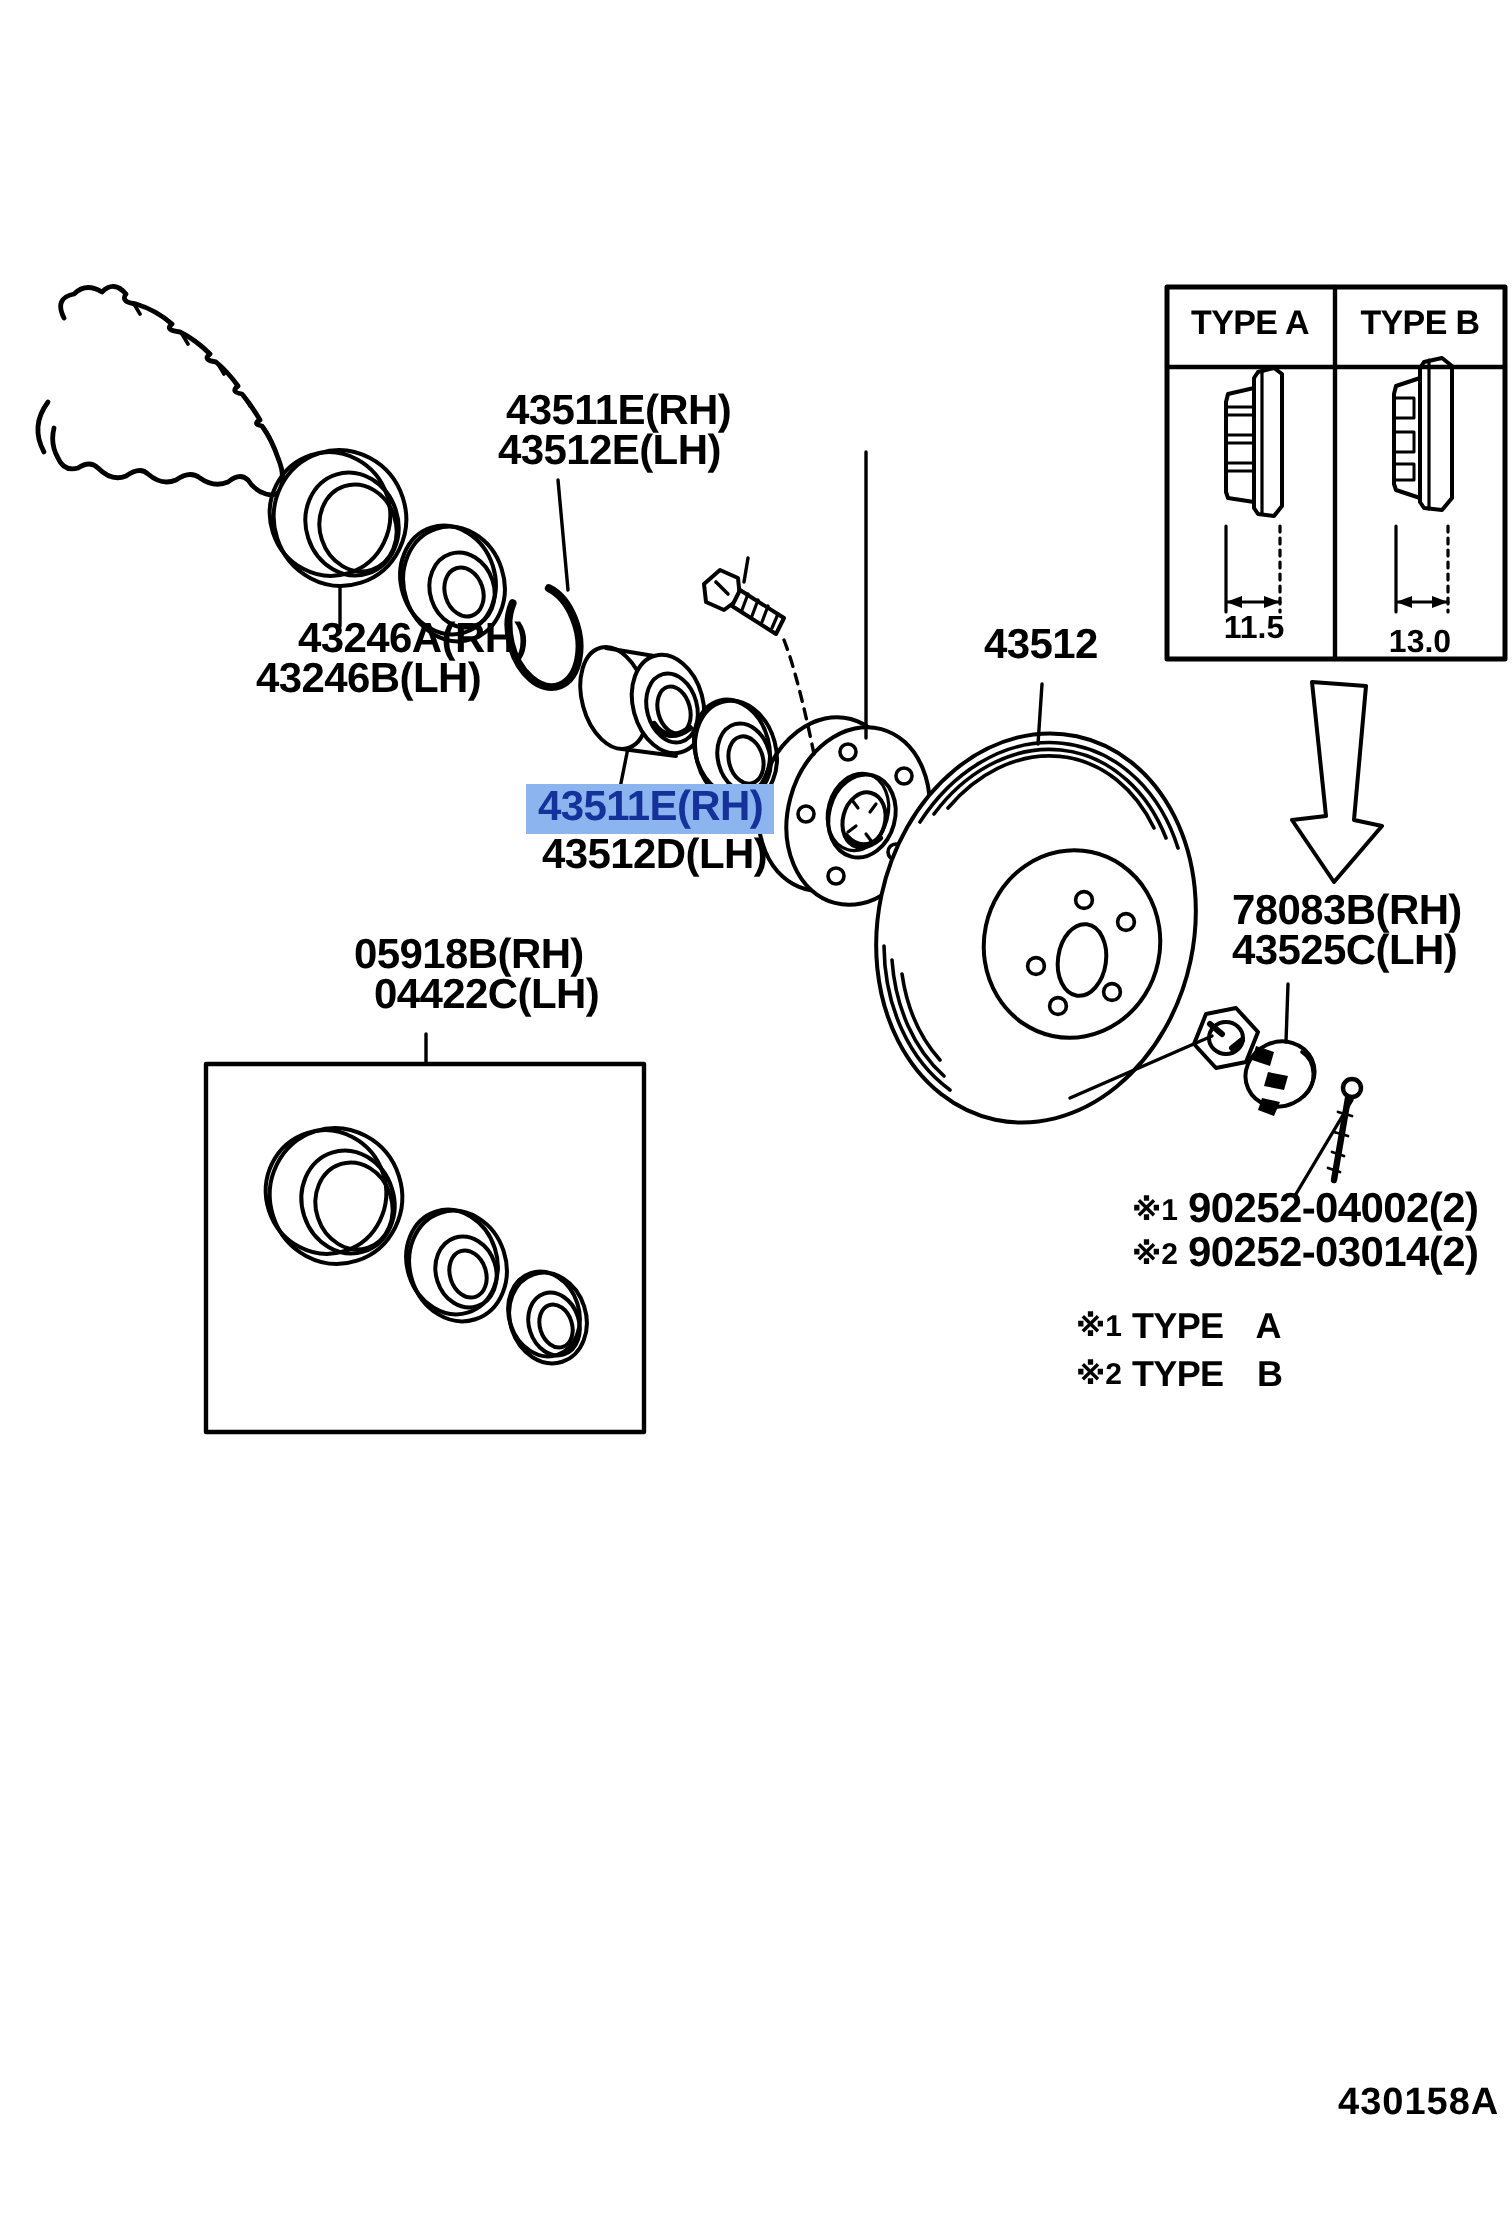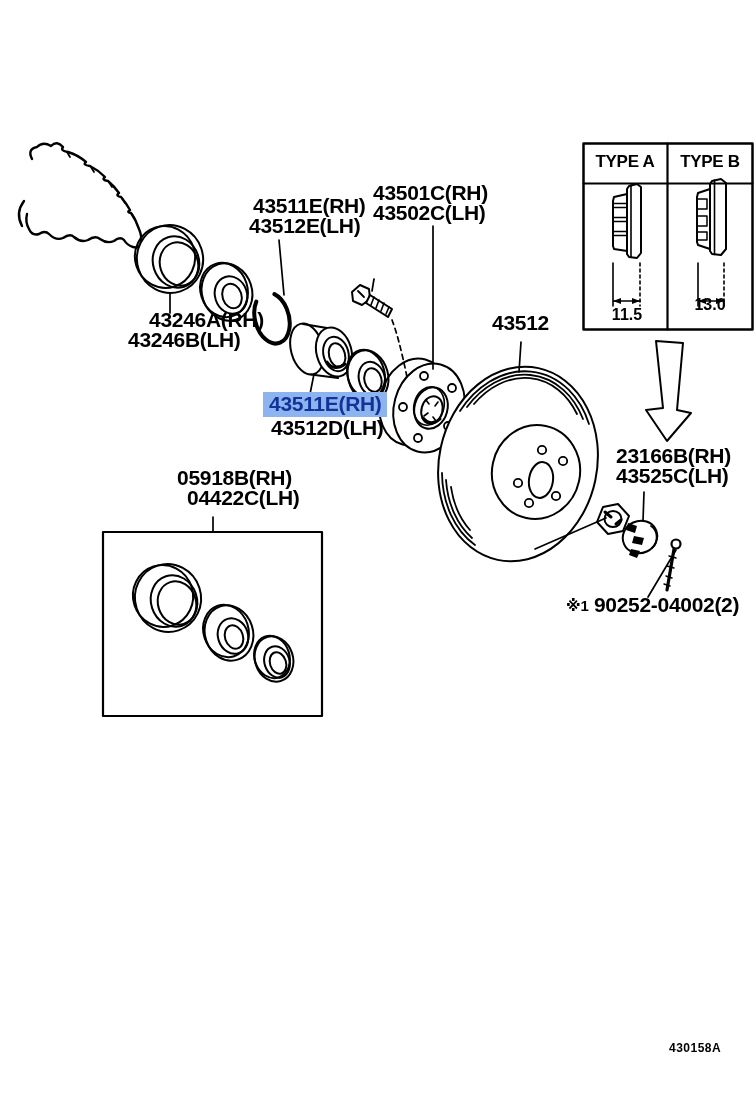--- a/index.html
+++ b/index.html
@@ -7,21 +7,21 @@
          font-family:"Liberation Sans","DejaVu Sans",sans-serif;}
   #art{position:absolute;left:0;top:0;z-index:1;}
   .txt{position:absolute;z-index:2;color:#000;white-space:nowrap;}
   .pn{font-weight:bold;font-size:21px;line-height:20px;letter-spacing:-0.3px;}
   .hl{background:#8CB4EE;color:#15329B;padding:2px 5px 3px 6px;display:inline-block;}
   .mark{font-size:15px;letter-spacing:0;margin-right:5px;position:relative;top:-1px;font-weight:bold;}
   .refs div, .legend div{line-height:20px;}
   .legend .tword{font-size:18px;word-spacing:12px;}
   .thead{font-weight:bold;font-size:17px;letter-spacing:-0.3px;text-align:center;}
   .tdim{font-weight:bold;font-size:16px;text-align:center;letter-spacing:0;}
-  .footer{font-weight:bold;font-size:12px;letter-spacing:0.5px;}
+  .footer{font-weight:bold;font-size:19px;letter-spacing:0.5px;}
 </style>
 </head>
 <body>
 
 <div id="stage">
 
 <svg id="art" width="756" height="1108" viewBox="0 0 756 1108">
  <g stroke="#000" fill="none" stroke-width="2" stroke-linecap="round" stroke-linejoin="round">
 
   <g>
@@ -169,24 +169,20 @@
     <path d="M 314 374 L 310 394"></path>
     <path d="M 213 517 L 213 531"></path>
     <path d="M 644 492 L 643 521"></path>
     <path d="M 535 549 L 606 518"></path>
     <path d="M 648 597 L 676 550"></path>
     <path d="M 392 320 Q 399 338 407 377" stroke-dasharray="5 4"></path>
   </g>
  </g>
 </svg>
 
-<div class="txt pn" style="left:373px;top:183px">
-  <div>43501C(RH)</div>
-  <div>43502C(LH)</div>
-</div>
 
 <div class="txt pn" style="left:249px;top:196px">
   <div style="margin-left:4px">43511E(RH)</div>
   <div>43512E(LH)</div>
 </div>
 
 
 <div class="txt pn" style="left:128px;top:310px">
   <div style="margin-left:21px">43246A(RH)</div>
   <div>43246B(LH)</div>
@@ -200,32 +196,43 @@
   <div><span class="hl">43511E(RH)</span></div>
   <div style="margin-left:8px;margin-top:1px">43512D(LH)</div>
 </div>
 
 <div class="txt pn" style="left:177px;top:468px">
   <div>05918B(RH)</div>
   <div style="margin-left:10px">04422C(LH)</div>
 </div>
 
 <div class="txt pn" style="left:616px;top:446px">
-  <div>23166B(RH)</div>
+  <div>78083B(RH)</div>
   <div>43525C(LH)</div>
 </div>
 
 
 <div class="txt pn refs" style="left:566px;top:595px">
   <div>
     <span class="mark">※1</span><span>90252-04002(2)</span>
   </div>
-</div>
-
+  <div>
+    <span class="mark">※2</span><span>90252-03014(2)</span>
+  </div>
+</div>
+
+<div class="txt pn legend" style="left:538px;top:653px">
+  <div>
+    <span class="mark">※1</span><span class="tword">TYPE A</span>
+  </div>
+  <div style="margin-top:2px">
+    <span class="mark">※2</span><span class="tword">TYPE B</span>
+  </div>
+</div>
 
 <div class="txt thead" style="left:583px;top:152px;width:84px">TYPE A</div>
 <div class="txt thead" style="left:667px;top:152px;width:86px">TYPE B</div>
 <div class="txt tdim" style="left:585px;top:306px;width:84px">11.5</div>
-<div class="txt tdim" style="left:667px;top:296px;width:86px">13.0</div>
+<div class="txt tdim" style="left:667px;top:313px;width:86px">13.0</div>
 
 <div class="txt footer" style="left:669px;top:1041px">430158A</div>
 
 </div>
 
 </body></html>

